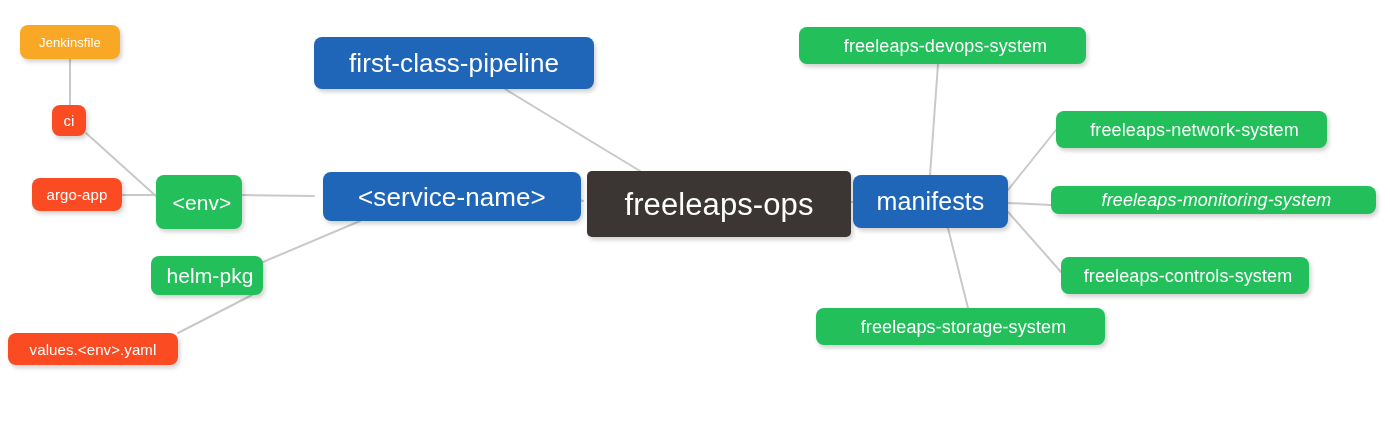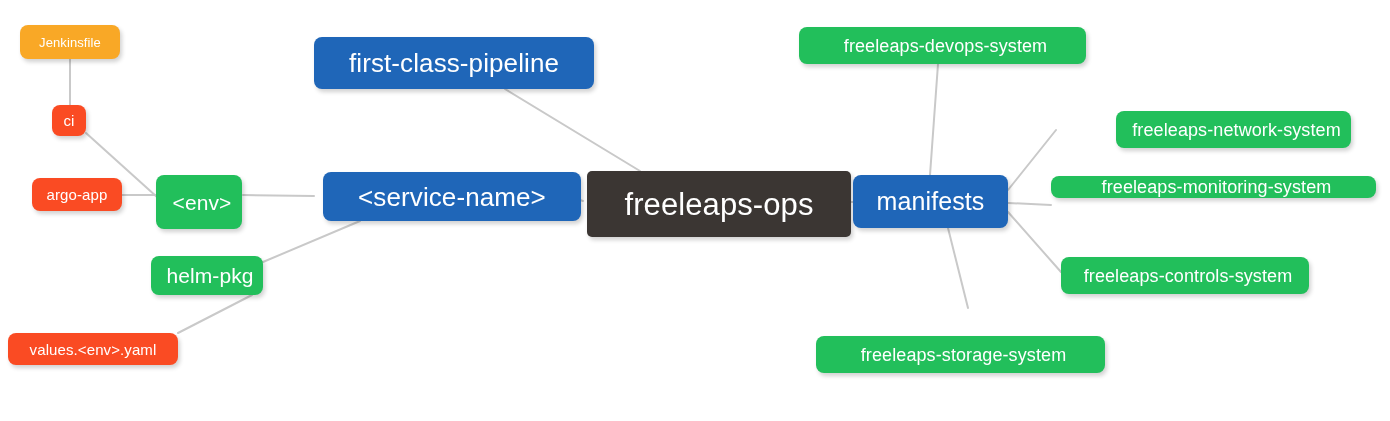--- a/index.html
+++ b/index.html
@@ -83,18 +83,18 @@
       <div class="node node-red sz-xs" style="left: 52px; top: 105px; width: 34px; height: 31px;">ci</div>
       <div class="node node-red sz-xs" style="left: 32px; top: 178px; width: 90px; height: 33px;">argo-app</div>
       <div class="node node-green sz-md" style="left: 156px; top: 175px; width: 86px; height: 54px;">&lt;env&gt;</div>
       <div class="node node-green sz-md" style="left: 151px; top: 256px; width: 112px; height: 39px;">helm-pkg</div>
       <div class="node node-red sz-xs" style="left: 8px; top: 333px; width: 170px; height: 32px;">values.&lt;env&gt;.yaml</div>
       <div class="node node-blue sz-xl" style="left: 314px; top: 37px; width: 280px; height: 52px;">first-class-pipeline</div>
       <div class="node node-blue sz-xl" style="left: 323px; top: 172px; width: 258px; height: 49px;">&lt;service-name&gt;</div>
       <div class="node node-root sz-root" style="left: 587px; top: 171px; width: 264px; height: 66px;">freeleaps-ops</div>
       <div class="node node-blue sz-lg" style="left: 853px; top: 175px; width: 155px; height: 53px;">manifests</div>
       <div class="node node-green sz-sm" style="left: 799px; top: 27px; width: 287px; height: 37px;">freeleaps-devops-system</div>
-      <div class="node node-green sz-sm" style="left: 1116px; top: 111px; width: 235px; height: 37px;">freeleaps-network-system</div>
-      <div class="node node-green sz-sm" style="left: 1051px; top: 176px; width: 325px; height: 22px;">freeleaps-monitoring-system</div>
+      <div class="node node-green sz-sm" style="left: 1056px; top: 111px; width: 271px; height: 37px;">freeleaps-network-system</div>
+      <div class="node node-green sz-sm" style="left: 1051px; top: 186px; width: 325px; height: 28px; font-style: italic;">freeleaps-monitoring-system</div>
       <div class="node node-green sz-sm" style="left: 1061px; top: 257px; width: 248px; height: 37px;">freeleaps-controls-system</div>
-      <div class="node node-green sz-sm" style="left: 816px; top: 308px; width: 289px; height: 37px; margin-top: 28px;">freeleaps-storage-system</div>
+      <div class="node node-green sz-sm" style="left: 816px; top: 308px; width: 289px; height: 37px;">freeleaps-storage-system</div>
     </div>
 </div>
 
 </body></html>

